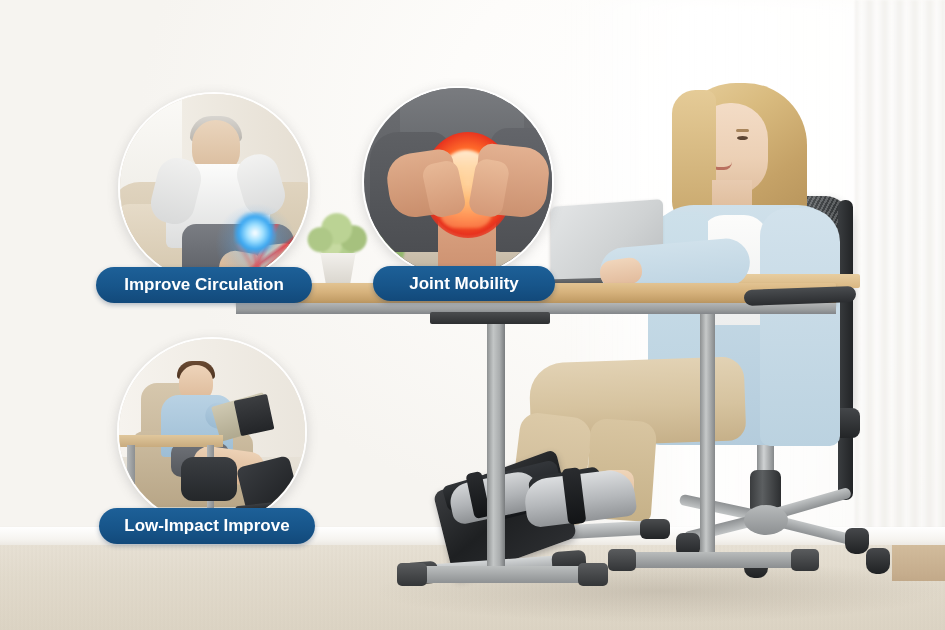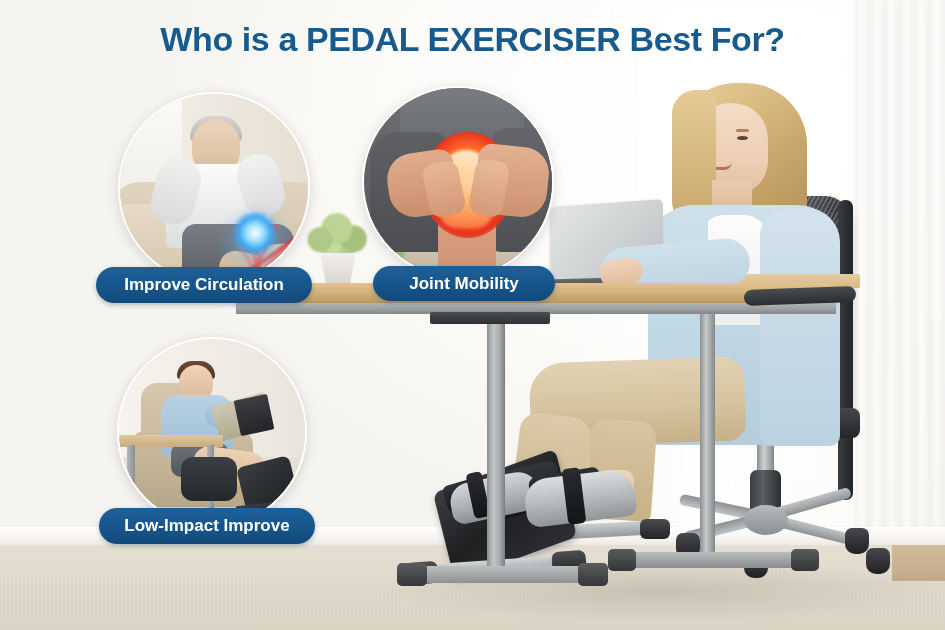--- a/index.html
+++ b/index.html
@@ -548,21 +548,20 @@
     <div class="laptop-base"></div>
     <div class="w-arm"></div>
     <div class="w-hand"></div>
     <div class="desk-top"></div>
     <div class="desk-apron"></div>
     <div class="desk-mech"></div>
   </div>
 
   <div class="chair-arm"></div>
 
-  <div class="title">Who is a PEDAL EXERCISER Best For?</div>
 
   <div class="circle c1">
     <div class="c-inner">
       <div class="c1bg"></div>
       <div class="c1-window"></div>
       <div class="c1-wall"></div>
       <div class="c1-couch"></div>
       <div class="c1-cushion"></div>
       <div class="c1-hair"></div>
       <div class="c1-head"></div>

